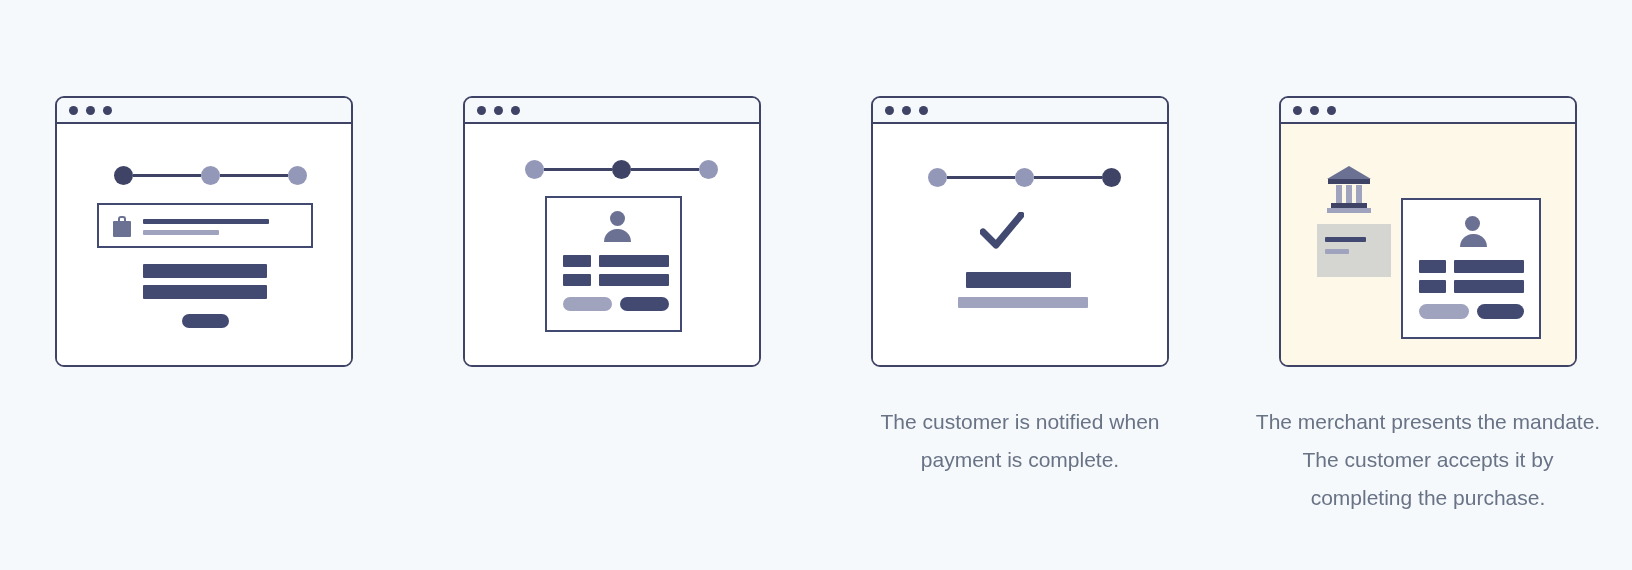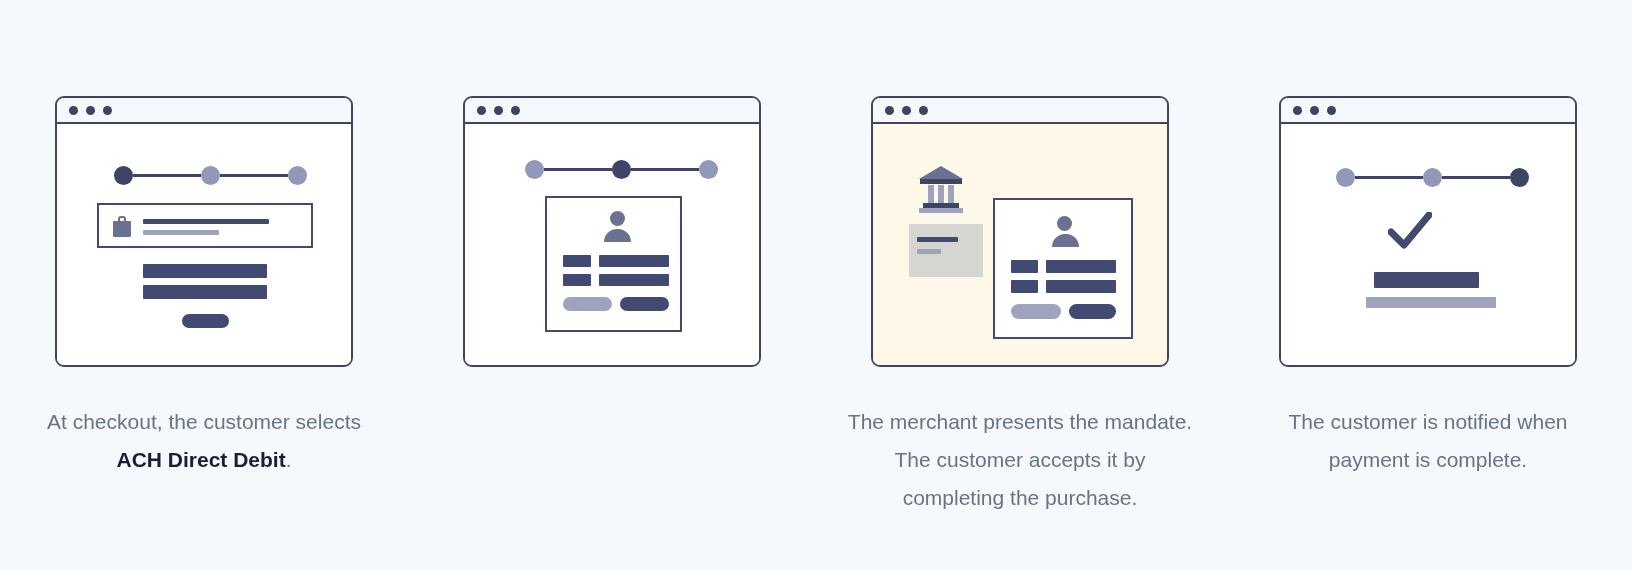--- a/index.html
+++ b/index.html
@@ -264,23 +264,20 @@
           <div class="bag">
             <span class="bag-handle"></span>
             <span class="bag-body"></span>
           </div>
           <div class="bar c1-l1"></div>
           <div class="bar light c1-l2"></div>
           <div class="bar c1-b1"></div>
           <div class="bar c1-b2"></div>
           <div class="bar c1-pill"></div>
         </div>
-      </div>
-      <div class="caption">
-        <span>At checkout, the customer selects </span><b>ACH Direct Debit</b><span>.</span>
       </div>
     </div>
 
     <div class="step">
       <div class="browser">
         <div class="titlebar">
           <span class="dot"></span>
           <span class="dot"></span>
           <span class="dot"></span>
         </div>
@@ -295,20 +292,49 @@
           <div class="c2-panel"></div>
           <span class="avatar-head c2-head"></span>
           <span class="avatar-body c2-body"></span>
           <div class="bar c2-r1a"></div>
           <div class="bar c2-r1b"></div>
           <div class="bar c2-r2a"></div>
           <div class="bar c2-r2b"></div>
           <div class="bar light c2-p1"></div>
           <div class="bar c2-p2"></div>
         </div>
+      </div>
+    </div>
+
+    <div class="step">
+      <div class="browser">
+        <div class="titlebar">
+          <span class="dot"></span>
+          <span class="dot"></span>
+          <span class="dot"></span>
+        </div>
+        <div class="viewport">
+          <div class="progress c4-progress">
+            <span class="pdot"></span>
+            <span class="pline"></span>
+            <span class="pdot"></span>
+            <span class="pline"></span>
+            <span class="pdot active"></span>
+          </div>
+          <div class="check">
+            <svg width="44" height="38" viewBox="0 0 44 38" xmlns="http://www.w3.org/2000/svg">
+              <path d="M3 20 L16 33 L41 3" fill="none" stroke="#434A72" stroke-width="7" stroke-linecap="round" stroke-linejoin="round"></path>
+            </svg>
+          </div>
+          <div class="bar c4-b1"></div>
+          <div class="bar light c4-b2"></div>
+        </div>
+      </div>
+      <div class="caption">
+        <span>The customer is notified when payment is complete.</span>
       </div>
     </div>
 
     <div class="step">
       <div class="browser">
         <div class="titlebar">
           <span class="dot"></span>
           <span class="dot"></span>
           <span class="dot"></span>
         </div>
@@ -334,43 +360,14 @@
           <div class="bar c3-r2b"></div>
           <div class="bar light c3-p1"></div>
           <div class="bar c3-p2"></div>
         </div>
       </div>
       <div class="caption">
         <span>The merchant presents the mandate. The customer accepts it by completing the purchase.</span>
       </div>
     </div>
 
-    <div class="step">
-      <div class="browser">
-        <div class="titlebar">
-          <span class="dot"></span>
-          <span class="dot"></span>
-          <span class="dot"></span>
-        </div>
-        <div class="viewport">
-          <div class="progress c4-progress">
-            <span class="pdot"></span>
-            <span class="pline"></span>
-            <span class="pdot"></span>
-            <span class="pline"></span>
-            <span class="pdot active"></span>
-          </div>
-          <div class="check">
-            <svg width="44" height="38" viewBox="0 0 44 38" xmlns="http://www.w3.org/2000/svg">
-              <path d="M3 20 L16 33 L41 3" fill="none" stroke="#434A72" stroke-width="7" stroke-linecap="round" stroke-linejoin="round"></path>
-            </svg>
-          </div>
-          <div class="bar c4-b1"></div>
-          <div class="bar light c4-b2"></div>
-        </div>
-      </div>
-      <div class="caption">
-        <span>The customer is notified when payment is complete.</span>
-      </div>
-    </div>
-
   </div>
 </div>
 
 </body></html>

